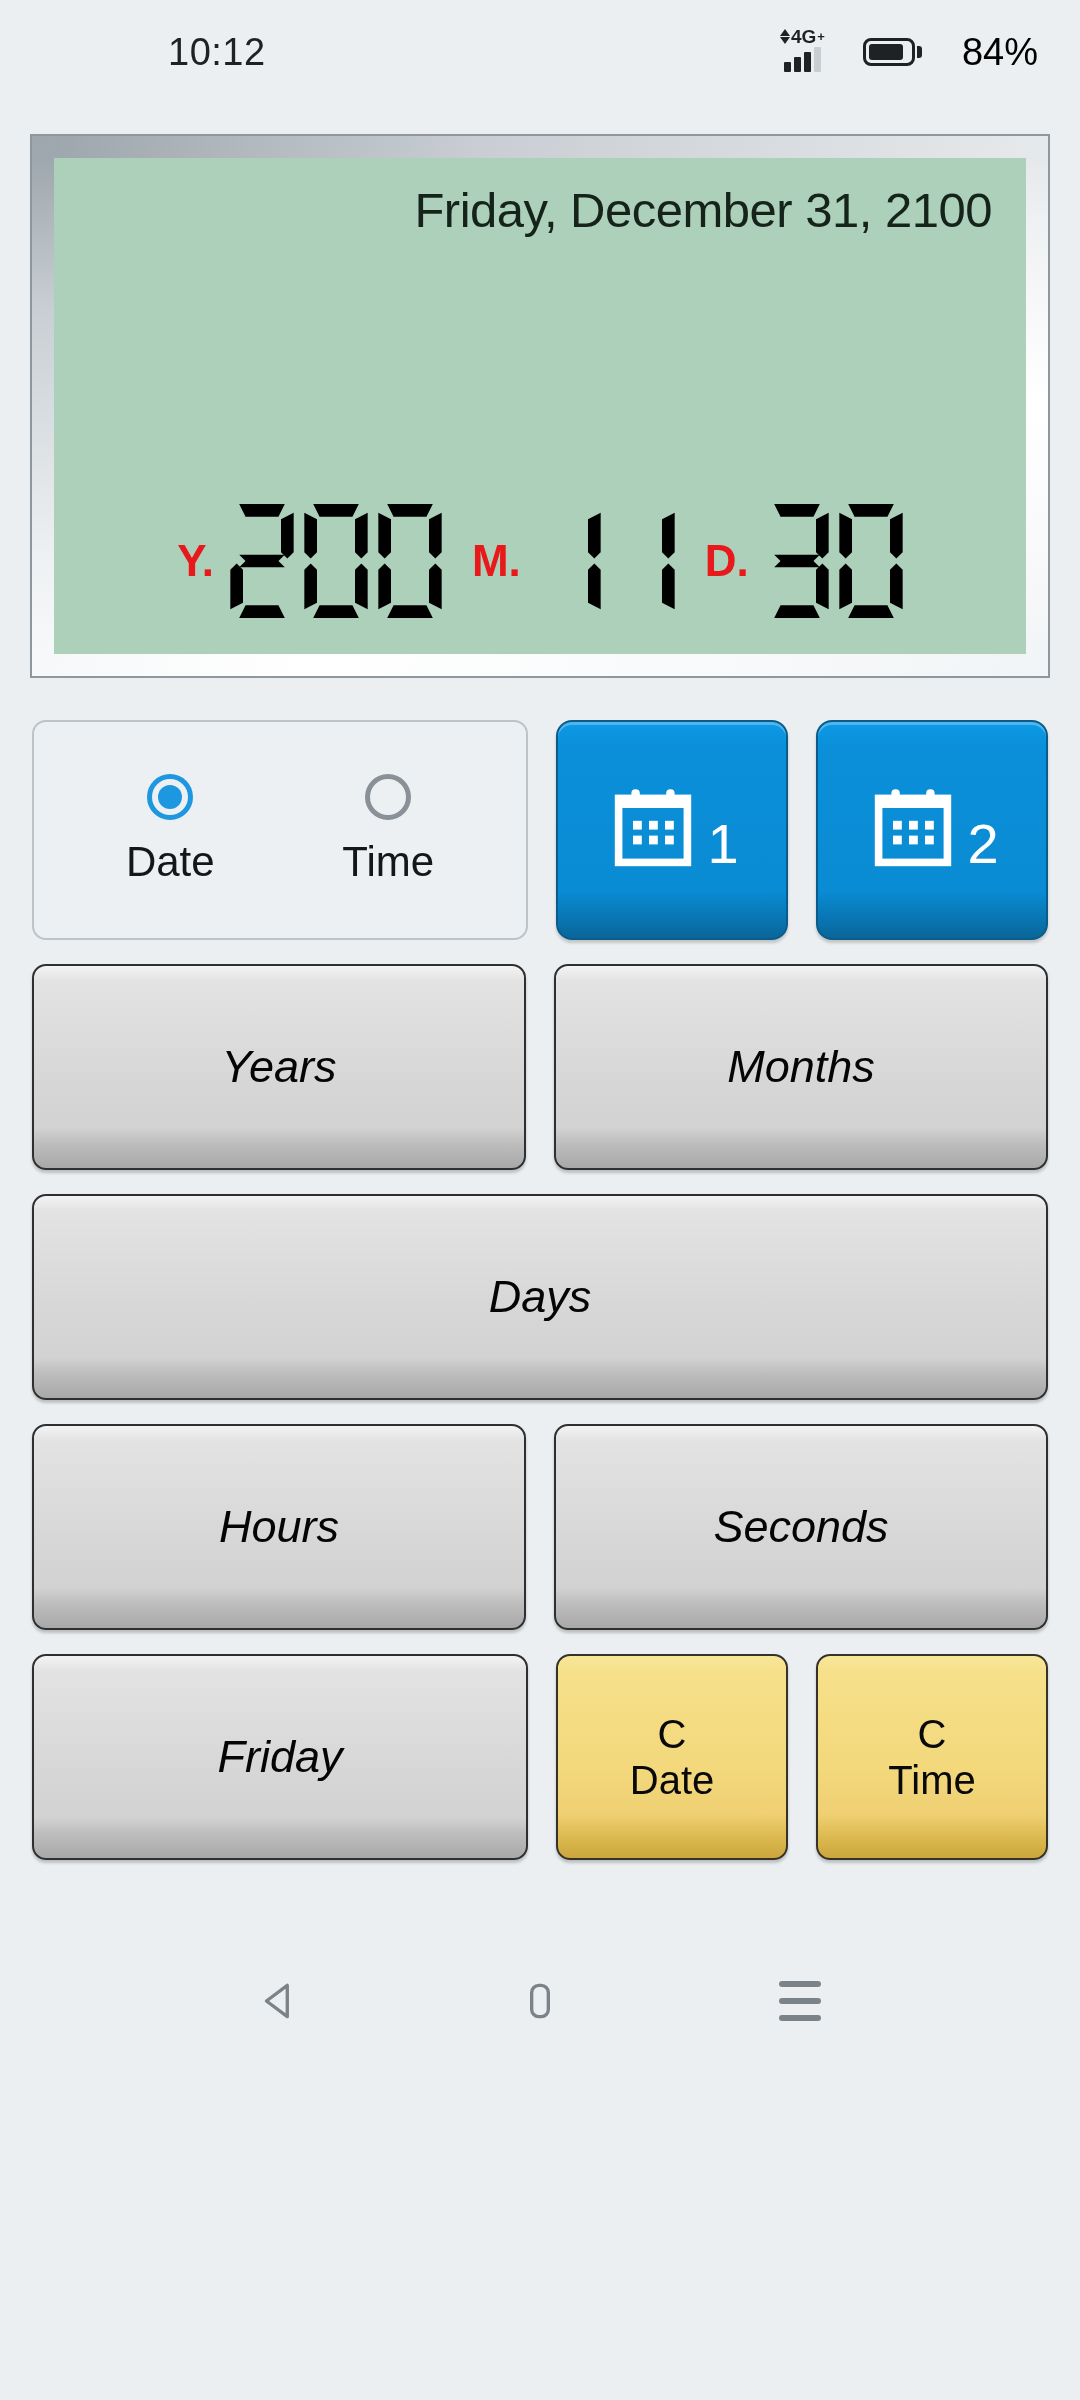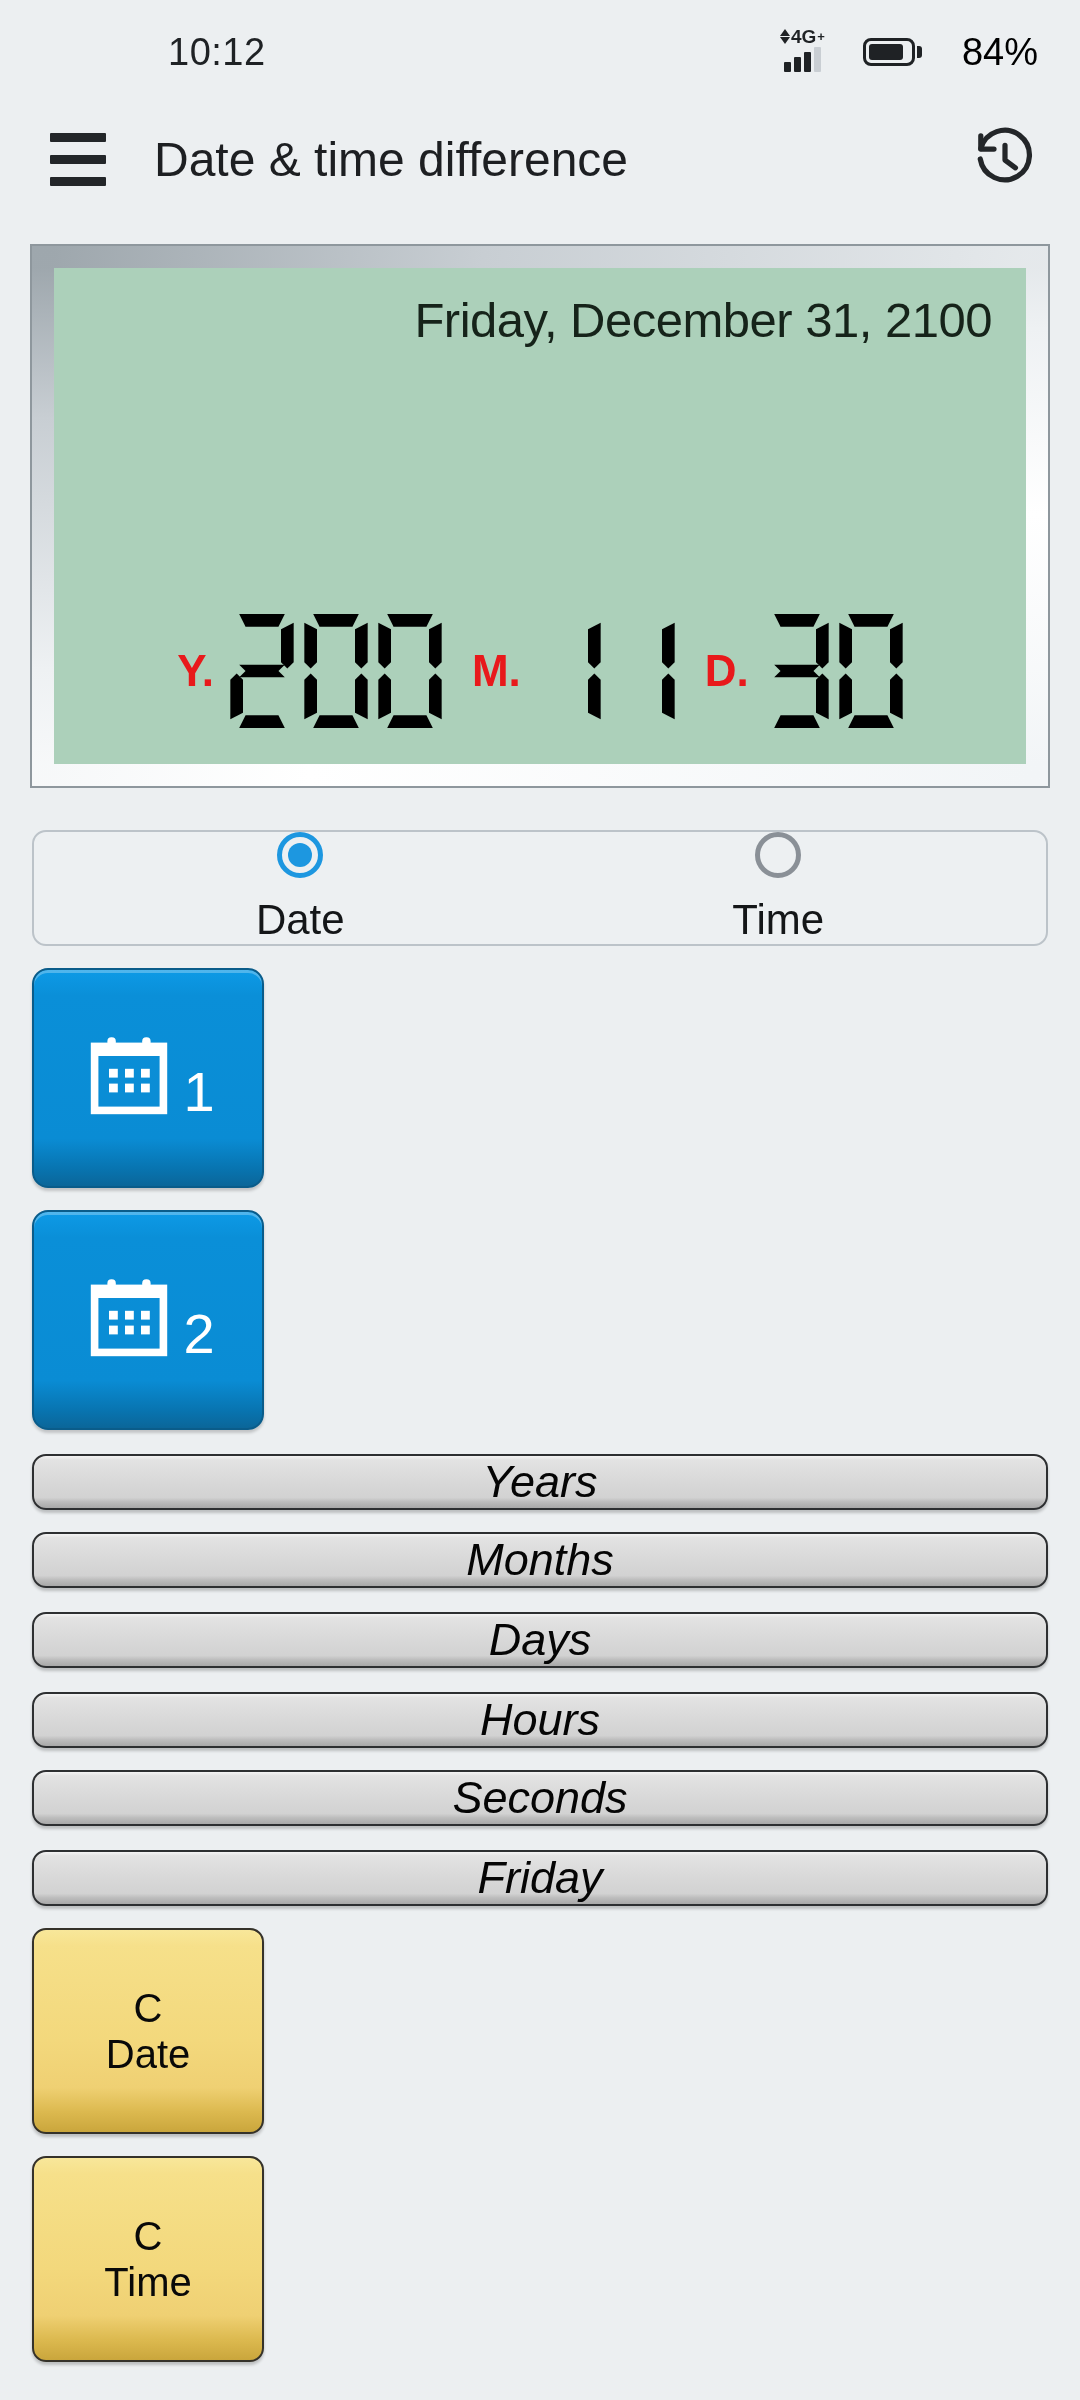--- a/index.html
+++ b/index.html
@@ -139,21 +139,21 @@
   .seg-group { display: flex; gap: 10px; }
 
   
   .grid {
     padding: 44px 32px 0 32px;
     display: flex;
     flex-direction: column;
     gap: 24px;
     flex: 0 0 auto;
   }
-  .row { display: flex; gap: 22px; flex-direction: column; }
+  .row { display: flex; gap: 28px; }
 
   .radio-card {
     flex: 1 1 0;
     background: #edf0f2;
     border: 2px solid #bcc3c9;
     border-radius: 14px;
     height: 220px;
     display: flex;
     align-items: center;
     justify-content: space-around;
@@ -265,35 +265,20 @@
       <div class="battery">
         <div class="batt-body">
             <div class="batt-fill" id="battFill" style="width: 84%;"></div>
           </div>
         <div class="batt-cap"></div>
       </div>
       <div class="batt-pct">84%</div>
     </div>
   </div>
 
-  <div class="appbar">
-    <div class="hamburger">
-      <span></span>
-        <span></span>
-        <span></span>
-    </div>
-    <div class="appbar-title">Date &amp; time difference</div>
-    <div class="history-btn">
-      <svg width="66" height="66" viewBox="0 0 24 24" fill="none" stroke="#232629" stroke-width="1.9" stroke-linecap="round" stroke-linejoin="round">
-        <path d="M3.2 8.2 A9 9 0 1 1 3 12"></path>
-        <polyline points="3.2,3.6 3.2,8.4 8,8.4" fill="none"></polyline>
-        <polyline points="12,7 12,12.4 15.8,15.2"></polyline>
-      </svg>
-    </div>
-  </div>
 
   <div class="lcd-wrap">
     <div class="lcd-frame">
       <div class="lcd-screen">
         <div class="lcd-date">Friday, December 31, 2100</div>
         <div class="lcd-digits" id="segRow">
             <div class="seg-unit">
               <span class="seg-label first">Y.</span>
               <span class="seg-group">
                 <svg class="seg-digit" width="64" height="114" viewBox="0 0 60 108">

